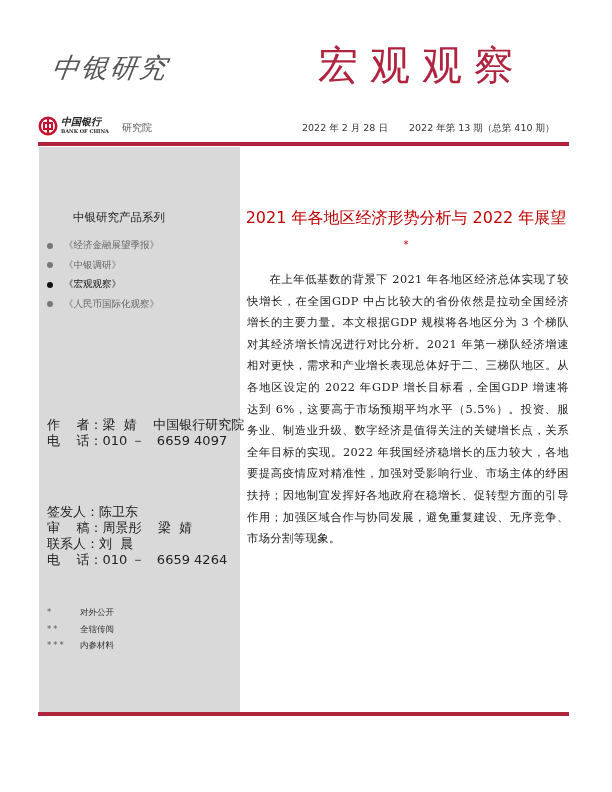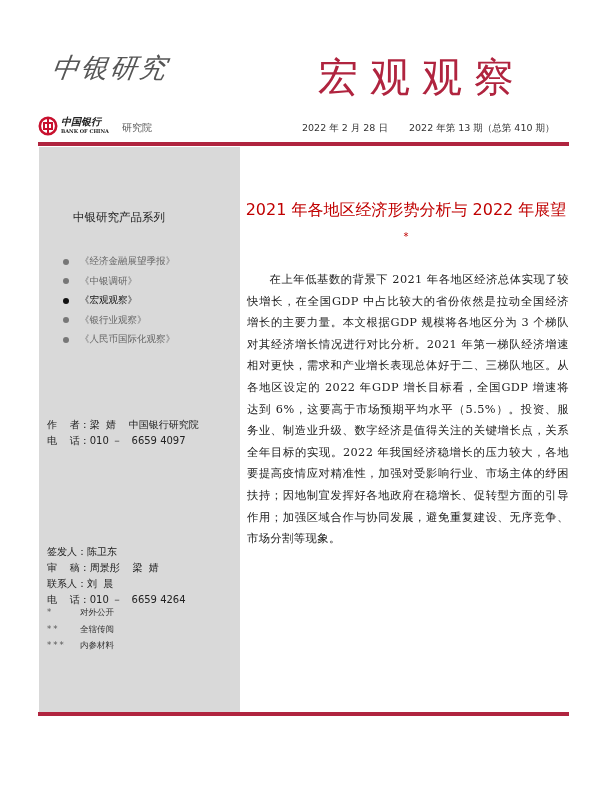--- a/index.html
+++ b/index.html
@@ -11,51 +11,51 @@
   .abs { position: absolute; }
 
   
   .calligraphy {
     left: 52px; top: 50px; font-size: 27px; color: #555;
     font-family: "DejaVu Serif", serif; font-style: italic; letter-spacing: 2px;
     transform: skewX(-8deg);
   }
   .column-title {
     left: 318px; top: 38px; font-size: 40px; color: #b0243f;
-    letter-spacing: 12px; font-family: "DejaVu Sans", sans-serif; margin-top: 12px;
+    letter-spacing: 12px; font-family: "DejaVu Sans", sans-serif;
   }
   .boc-logo { left: 38px; top: 116px; width: 20px; height: 20px; }
   .boc-name-cn { left: 61px; top: 115px; font-size: 10px; font-weight: bold; color: #222; font-family: "DejaVu Serif", serif; letter-spacing: 0; font-style: italic; }
   .boc-name-en { left: 61px; top: 128px; font-size: 5px; font-weight: bold; color: #222; font-family: "DejaVu Serif", serif; }
   .institute { left: 122px; top: 121px; font-size: 10px; color: #555; }
   .pub-date { left: 302px; top: 122px; font-size: 9.5px; color: #333; }
   .issue { left: 409px; top: 122px; font-size: 9.5px; color: #333; }
   .header-rule { left: 38px; top: 142px; width: 531px; height: 4px; background: #b0243f; }
 
   
   .sidebar { left: 39px; top: 147px; width: 201px; height: 565px; background: #d9d9d9; }
   .series-title { left: 47px; top: 210px; font-size: 11.5px; color: #222; margin-left: 26px; }
-  .series-list { left: 47px; top: 236px; margin: 16px; padding: 0; list-style: none; }
+  .series-list { left: 47px; top: 236px; margin: 0; padding: 0; list-style: none; }
   .series-list li { height: 19.5px; font-size: 9.5px; color: #666; display: flex; align-items: center; }
   .series-list li .dot { width: 6px; height: 6px; border-radius: 50%; background: #777; margin-right: 11px; flex: none; }
   .series-list li.active { color: #111; }
   .series-list li.active .dot { background: #111; }
 
-  .info-block { font-size: 10px; color: #222; }
+  .info-block { font-size: 13px; color: #222; }
   .info-row { height: 16px; line-height: 16px; white-space: pre; }
   .info-author { left: 47px; top: 417px; }
-  .info-approval { left: 47px; top: 544px; }
+  .info-approval { left: 47px; top: 504px; }
 
   .class-block { left: 47px; top: 604px; font-size: 8.5px; color: #333; }
   .class-row { height: 16.5px; line-height: 16.5px; display: flex; }
   .class-row .stars { width: 33px; color: #555; letter-spacing: 2px; }
 
   
   .article-title {
-    left: 244px; top: 196px; width: 324px; text-align: center;
+    left: 244px; top: 204px; width: 324px; text-align: center;
     font-size: 16px; line-height: 27px; color: #c00000;
   }
   .article-title sup { font-size: 10px; vertical-align: 6px; }
   .article-body {
     left: 247px; top: 269px; width: 322px;
     font-family: "DejaVu Serif", serif; font-size: 11.3px; line-height: 21.6px;
     color: #222; text-align: justify; text-indent: 2em; letter-spacing: 0.4px;
   }
 
   .footer-rule { left: 38px; top: 712px; width: 531px; height: 4px; background: #b0243f; }
@@ -88,24 +88,20 @@
   <li>
       <span class="dot"></span>
       <span>《中银调研》</span>
     </li>
   <li class="active">
       <span class="dot"></span>
       <span>《宏观观察》</span>
     </li>
   <li>
       <span class="dot"></span>
-      <span>《银行业观察》</span>
-    </li>
-  <li>
-      <span class="dot"></span>
       <span>《人民币国际化观察》</span>
     </li>
 </ul>
 
 <div class="abs info-block info-author">
   <div class="info-row">作    者：梁  婧    中国银行研究院</div>
   <div class="info-row">电    话：010 －   6659 4097</div>
 </div>
 
 <div class="abs info-block info-approval">

